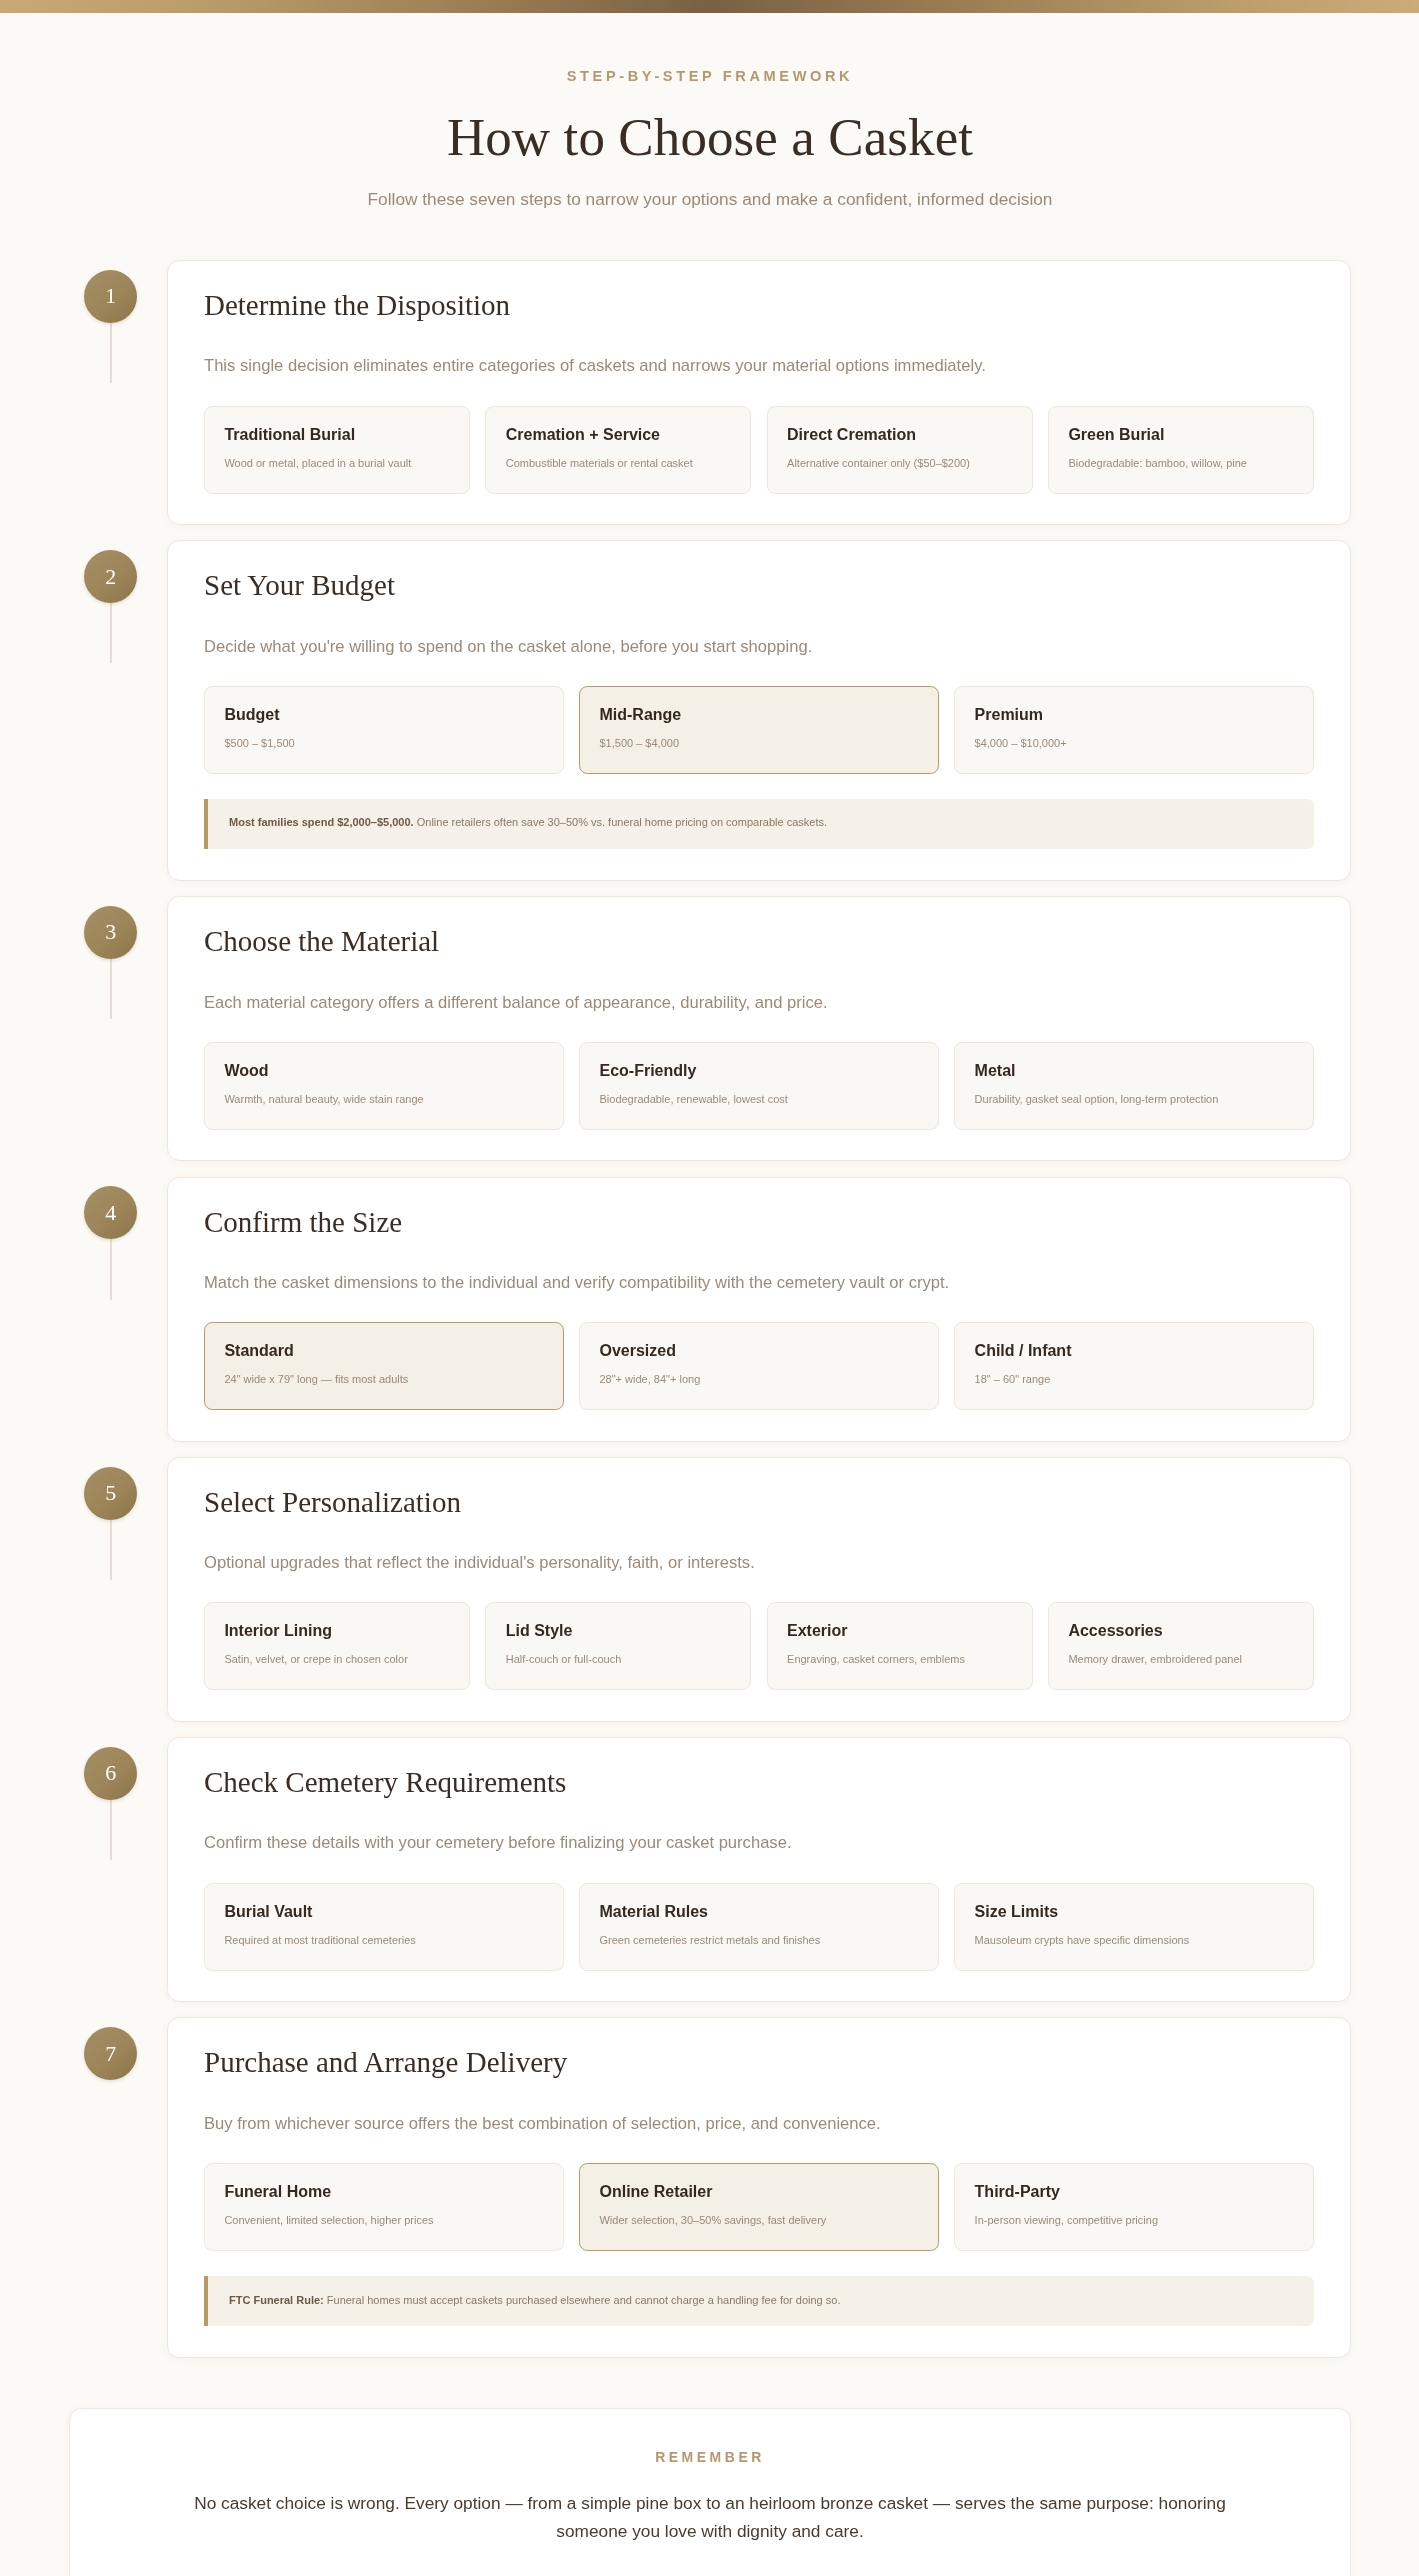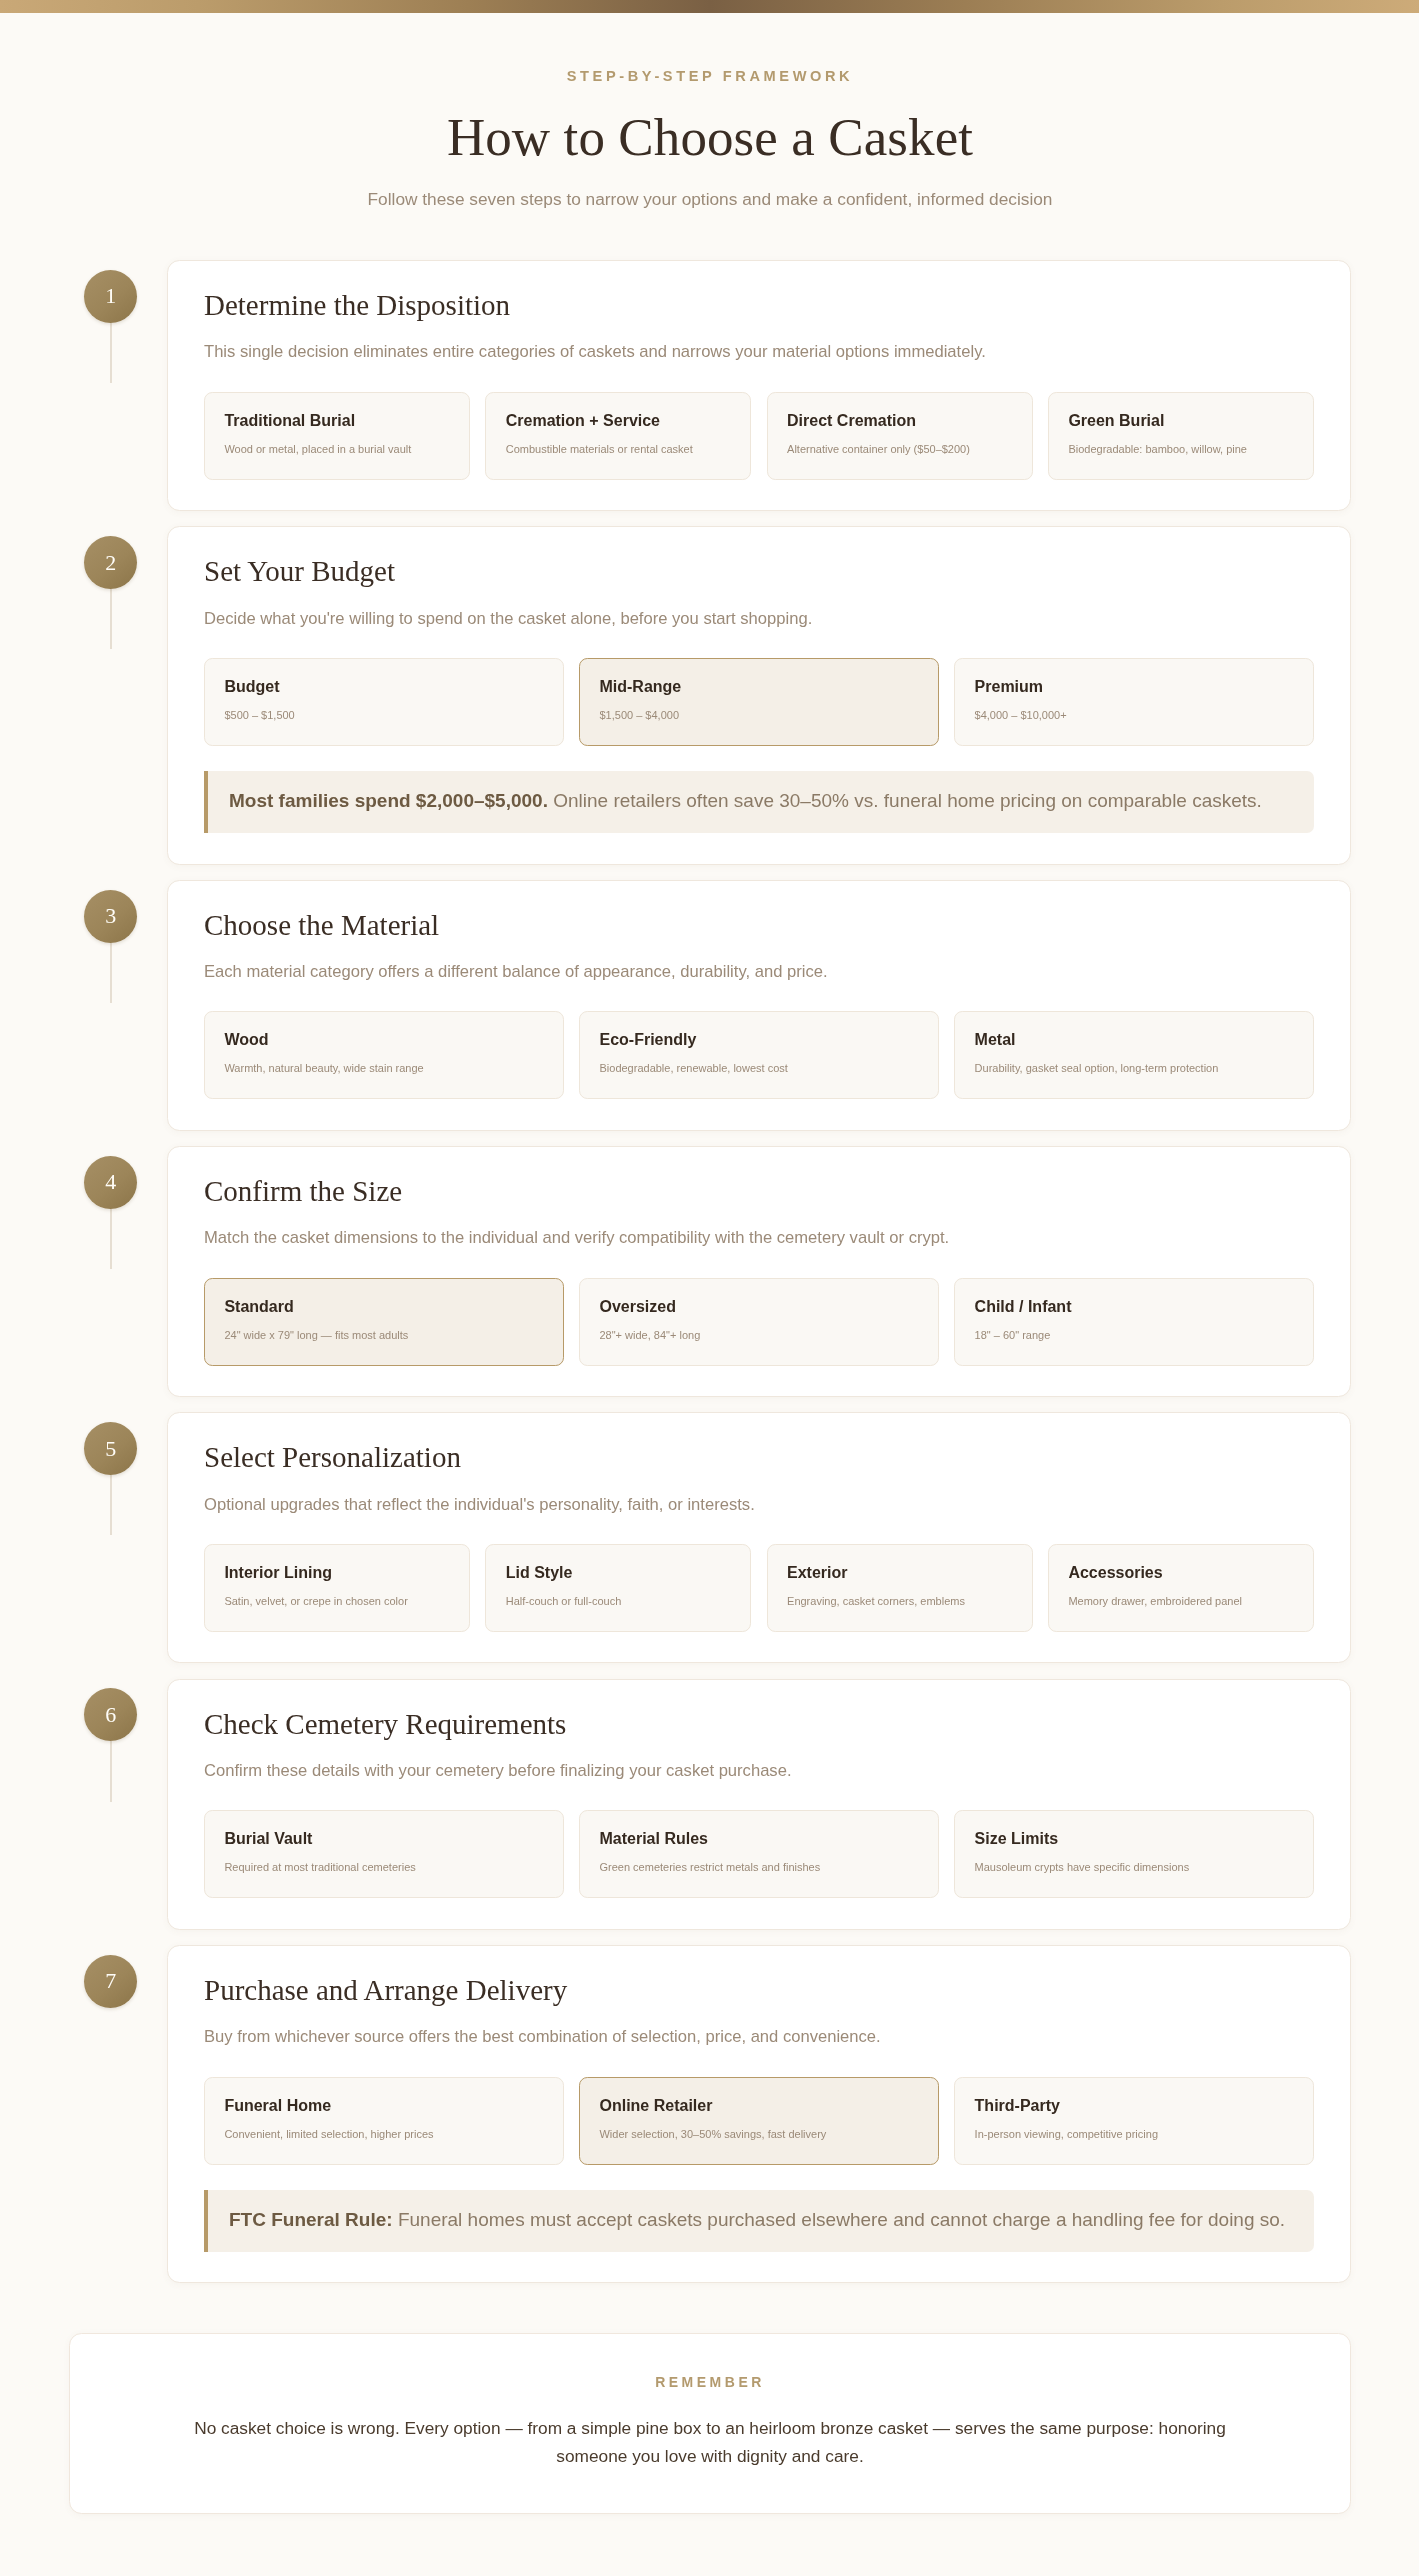--- a/index.html
+++ b/index.html
@@ -119,21 +119,21 @@
     font-family: "Liberation Serif", serif;
     font-size: 29px;
     color: #3a2d24;
     font-weight: 400;
     margin: 0 0 0 0;
     line-height: 1.15;
   }
   .step-desc {
     font-size: 16.6px;
     color: #9b8a78;
-    margin-top: 18px;
+    margin-top: 32px;
     line-height: 1.4;
   }
 
   .options {
     display: flex;
     gap: 15.3px;
     margin-top: 28px;
     border-radius: 32px;
   }
   .option {
@@ -161,21 +161,21 @@
     margin-top: 11px;
     line-height: 1.45;
   }
 
   .note {
     margin-top: 25px;
     background: #f5f0e8;
     border-left: 4.2px solid #b79a68;
     border-radius: 0 7px 7px 0;
     padding: 16.6px 21px 18px 21px;
-    font-size: 19px;
+    font-size: 11px;
     color: #8b7a66;
     line-height: 1.45;
   }
   .note b {
     color: #6d5a42;
     font-weight: 700;
   }
 
   
   .remember {

